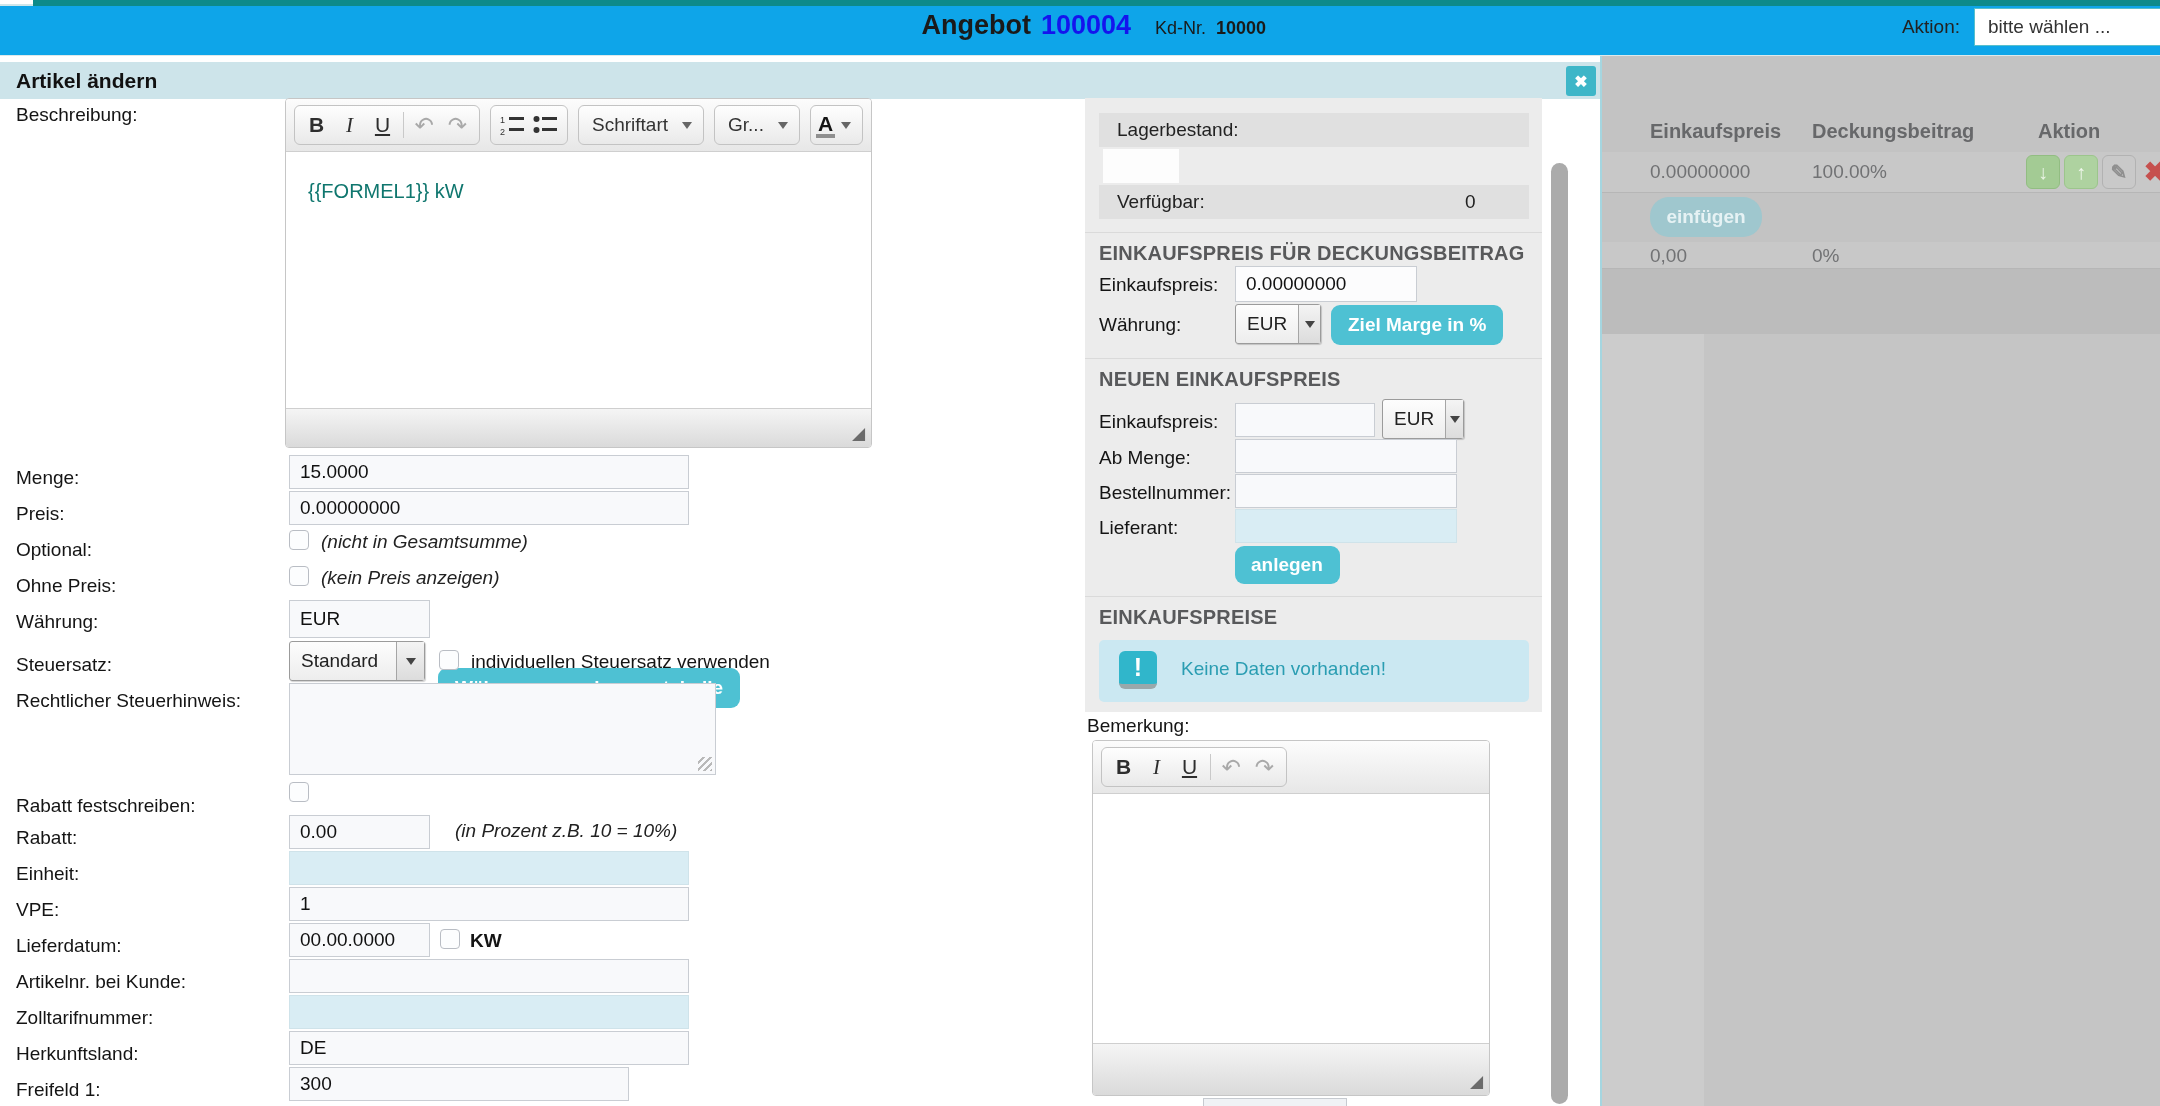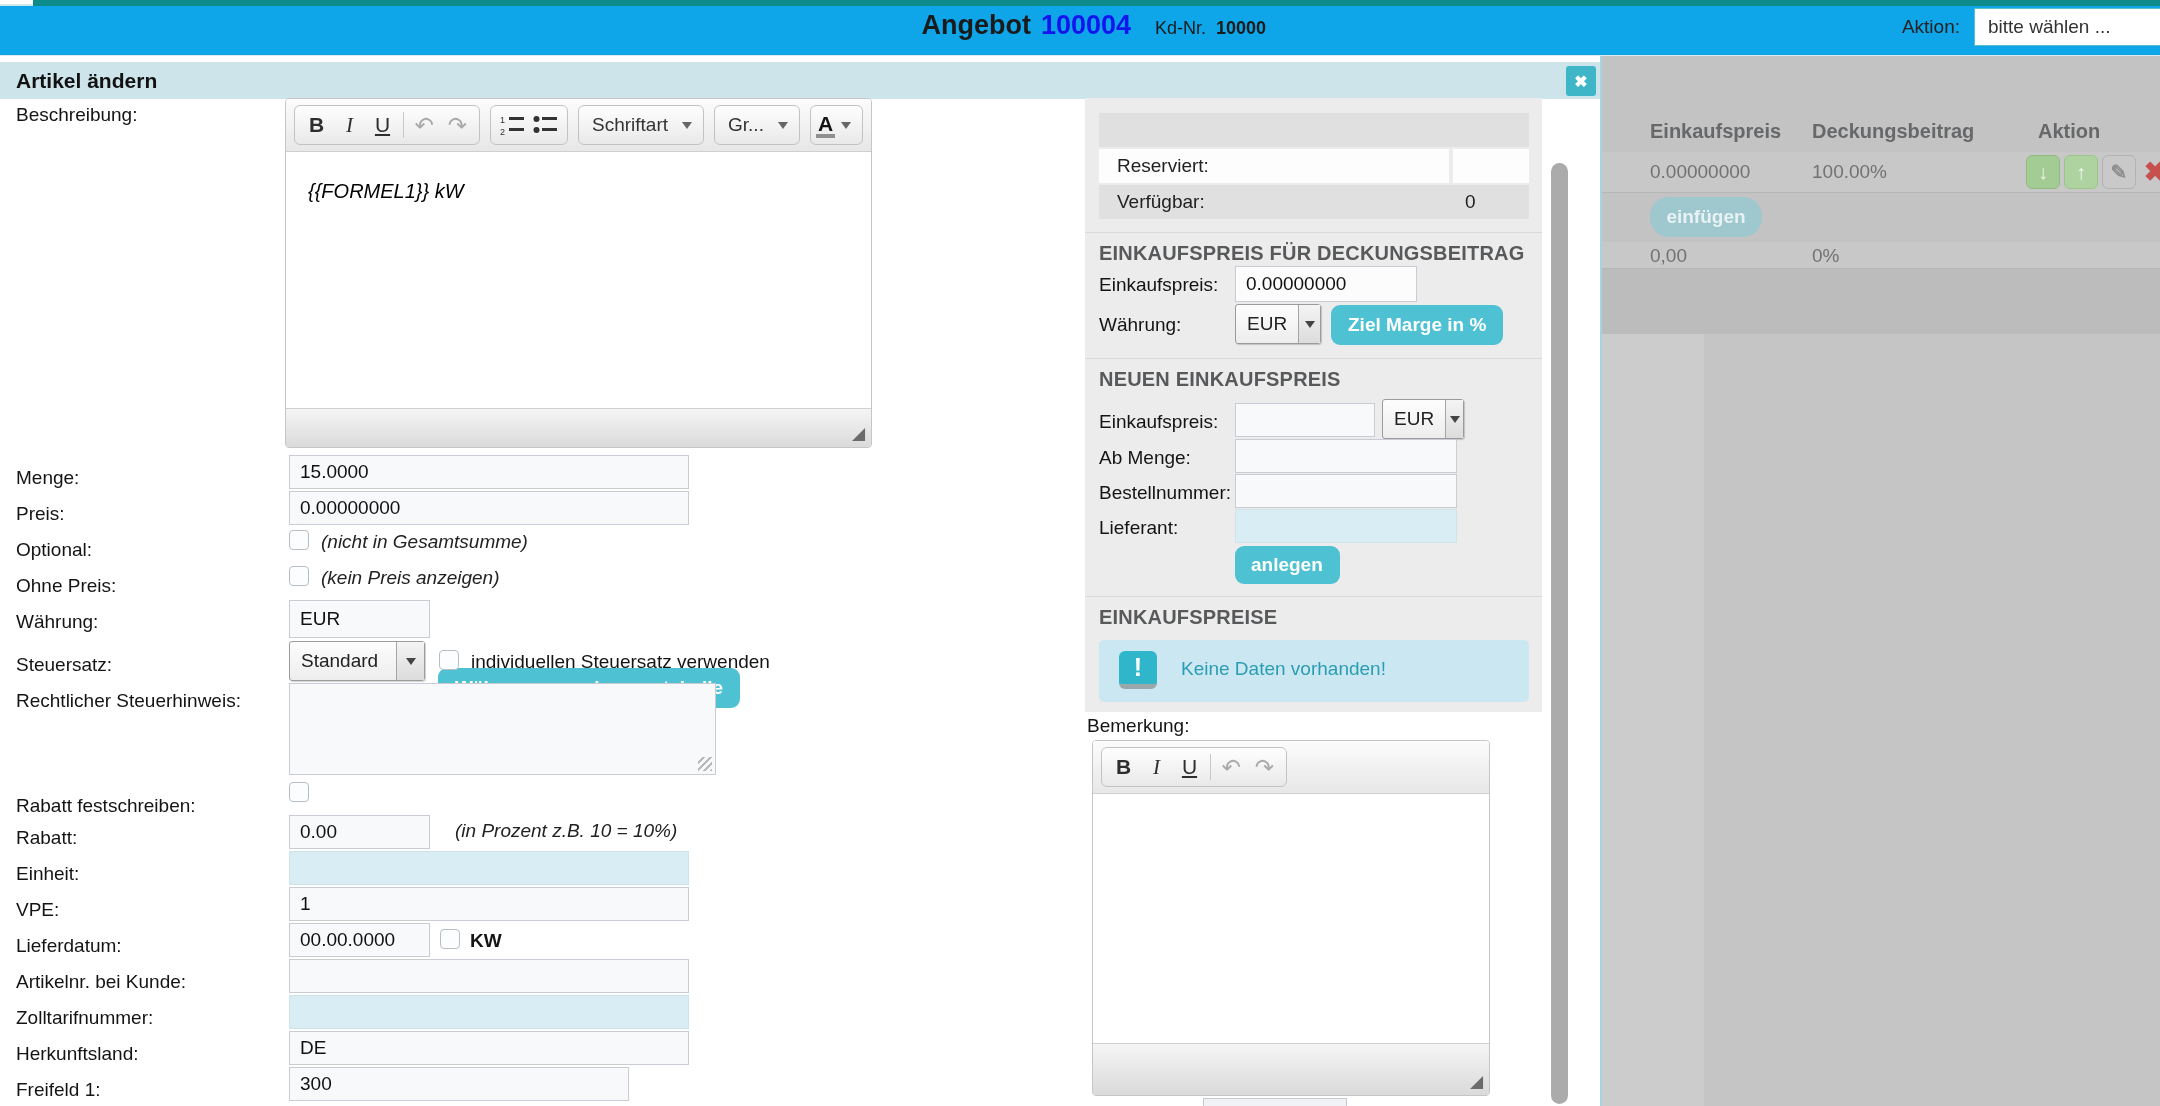--- a/index.html
+++ b/index.html
@@ -44,21 +44,21 @@
   .rte-toolbar { display:flex; gap:10px; align-items:center; padding:6px 8px; background:linear-gradient(#fcfcfc,#e7e7e7); border-bottom:1px solid #cfcfcf; }
   .tb-group { display:inline-flex; align-items:center; border:1px solid #c3c3c3; border-radius:6px; background:linear-gradient(#fefefe,#e9e9e9); height:40px; padding:0 5px; }
   .tb-btn { min-width:33px; height:34px; display:flex; align-items:center; justify-content:center; font-size:21px; color:#2e2e2e; cursor:pointer; }
   .tb-btn.b { font-weight:bold; }
   .tb-btn.i { font-style:italic; font-family:"Liberation Serif",serif; }
   .tb-btn.u { text-decoration:underline; }
   .tb-btn.dis { color:#a9a9a9; font-family:"DejaVu Sans",sans-serif; font-size:23px; }
   .tb-sep { width:1px; height:26px; background:#c9c9c9; margin:0 4px; }
   .tb-txt { font-size:19px; color:#333; padding:0 8px; }
   .rte-content { position:relative; background:#fff; }
-  .rte-text { position:absolute; left:22px; top:28px; font-size:20px; color:#000000;font-style:italic; }
+  .rte-text { position:absolute; left:22px; top:28px; font-size:20px; color:#0f766e; }
   .rte-status { position:absolute; left:0; right:0; bottom:0; background:linear-gradient(#f5f5f5,#dadada); border-top:1px solid #cfcfcf; }
   .rte-grip { position:absolute; right:6px; bottom:4px; font-size:17px; color:#6b6b6b; font-family:"DejaVu Sans",sans-serif; }
   .color-ic { font-weight:bold; font-size:21px; border-bottom:4px solid #8f8f8f; line-height:21px; padding:0 2px; }
 
   
   #midpanel { position:absolute; left:1085px; top:36px; width:457px; height:614px; background:#ececec; }
   .stock-row { position:absolute; left:14px; width:430px; height:34px; display:flex; }
   .stock-lab { flex:1; display:flex; align-items:center; padding-left:18px; font-size:19px; color:#222; }
   .stock-val { width:76px; margin-left:4px; display:flex; align-items:center; padding-left:12px; font-size:19px; color:#222; }
   .srow-g { background:#e0e0e0; } .srow-g > div { background:#e0e0e0; }
@@ -225,24 +225,24 @@
     <span class="lbl" style="left:470px; top:868px; font-weight:bold;">KW</span>
 
     <input class="inp" style="left: 289px; top: 897px; width: 400px;">
     <input class="inp blue" style="left: 289px; top: 933px; width: 400px;">
     <input class="inp" style="left: 289px; top: 969px; width: 400px;" value="DE">
     <input class="inp" style="left: 289px; top: 1005px; width: 340px;" value="300">
 
     <div id="midpanel">
 
       <div class="stock-row srow-g" style="top:15px;">
+        <div class="stock-lab">Lagerbestand:</div>
         <div class="stock-val"></div>
       </div>
       <div class="stock-row srow-w" style="top:51px;">
-        <div class="stock-lab">Reserviert:</div>
         <div class="stock-val"></div>
       </div>
       <div class="stock-row srow-g" style="top:87px;">
         <div class="stock-lab">Verfügbar:</div>
         <div class="stock-val">0</div>
       </div>
 
       <div class="divider" style="top:134px;"></div>
       <span class="sec-title" style="top:144px;">EINKAUFSPREIS FÜR DECKUNGSBEITRAG</span>
 

